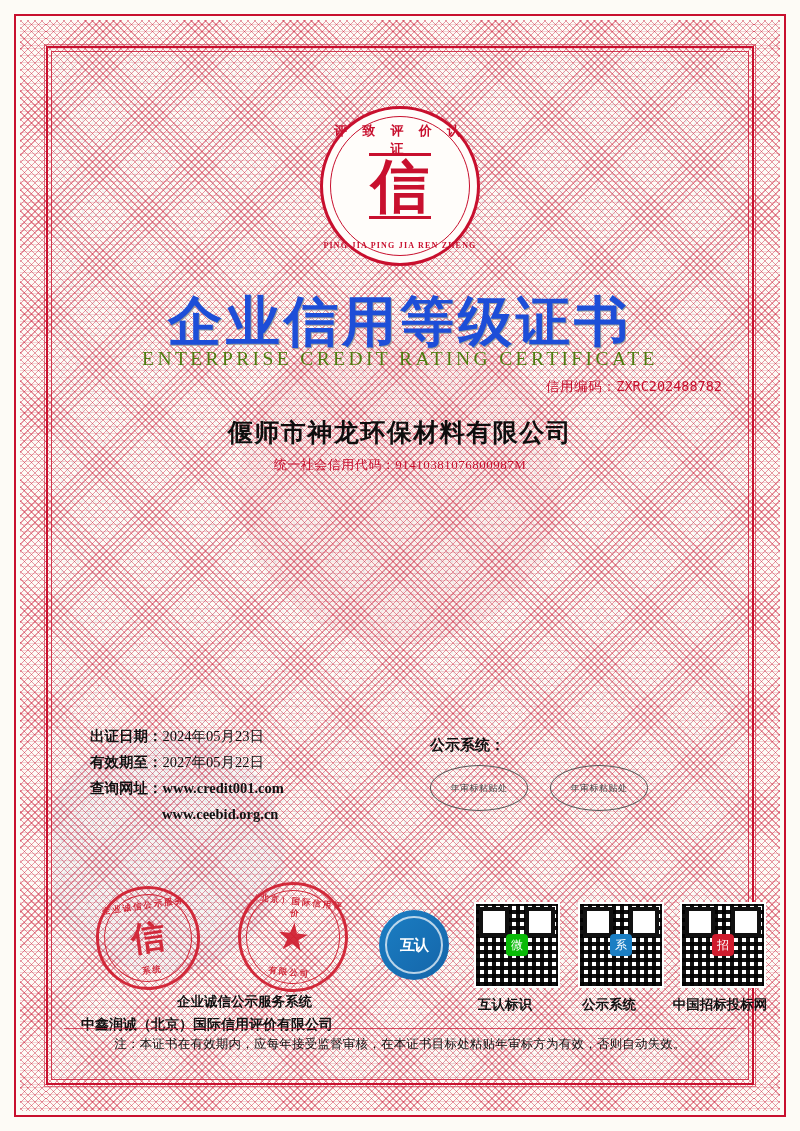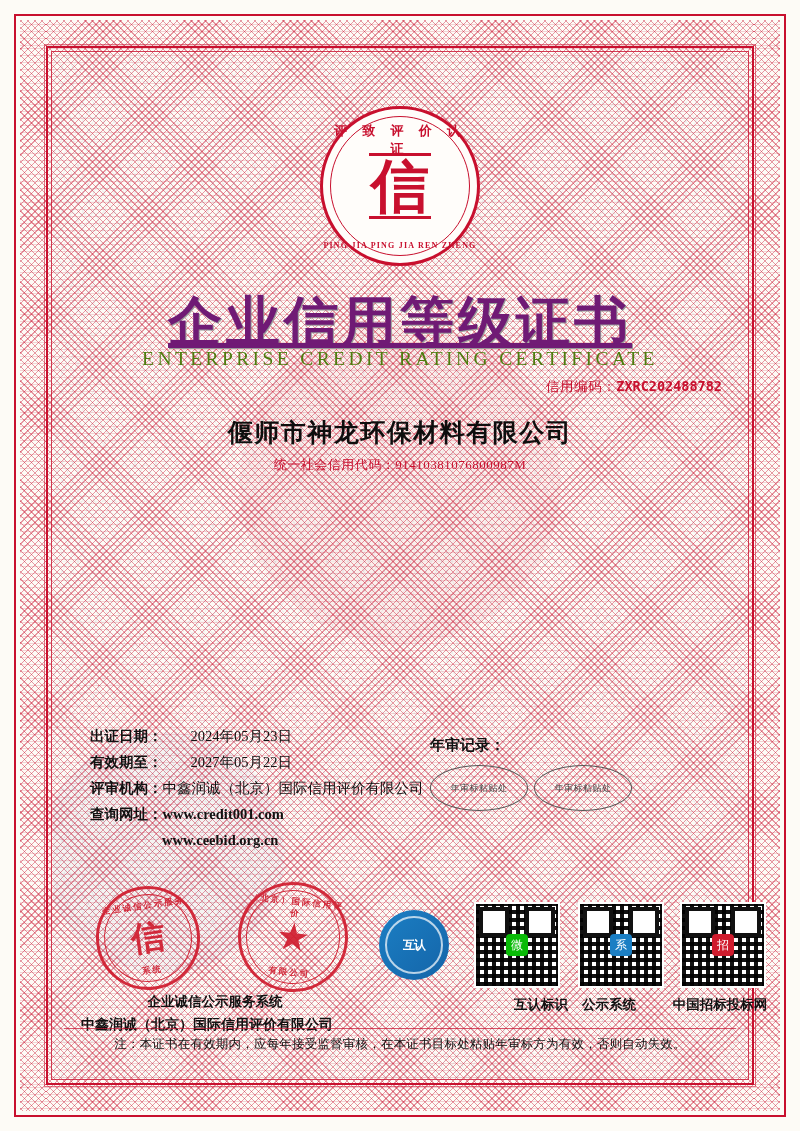--- a/index.html
+++ b/index.html
@@ -150,25 +150,24 @@
   }
 
   
   .title-cn {
     position: absolute;
     top: 228px;
     left: 0; right: 0;
     text-align: center;
     font-size: 54px;
     font-weight: bold;
-    color: #701a75;
+    color: #1d4ed8;
     letter-spacing: 4px;
     font-family: "DejaVu Sans", sans-serif;
     text-shadow: 1px 1px 0 #999;
-    text-decoration: underline;
   }
   .title-en {
     position: absolute;
     top: 290px;
     left: 0; right: 0;
     text-align: center;
     font-size: 19.5px;
     color: #4d7c0f;
     letter-spacing: 3.4px;
     font-family: "Liberation Serif", serif;
@@ -178,21 +177,20 @@
     top: 320px;
     right: 18px;
     font-size: 13.5px;
     color: #c8102e;
     font-family: "Liberation Sans", sans-serif;
     letter-spacing: .6px;
   }
   .cert-no .code {
     font-family: "DejaVu Sans Mono", monospace;
     letter-spacing: 0;
-    font-weight: bold;
   }
 
   .company {
     position: absolute;
     top: 358px;
     left: 0; right: 0;
     text-align: center;
     font-size: 25px;
     font-weight: bold;
     color: #0e0e0e;
@@ -241,21 +239,21 @@
     position: absolute;
     top: 665px;
     left: 30px;
     font-size: 14.5px;
     line-height: 26px;
     color: #111;
     font-family: "DejaVu Sans", sans-serif;
   }
   .details .row { white-space: nowrap; }
   .details .label { font-weight: bold; text-align: right; }
-  .details .val-serif { font-family: "Liberation Serif", serif; margin-left: 28px; }
+  .details .val-serif { font-family: "Liberation Serif", serif; }
   .details .url {
     font-family: "Liberation Serif", serif;
     font-weight: bold;
   }
   .details .url-indent { padding-left: 72px; }
 
   .annual {
     position: absolute;
     top: 678px;
     left: 370px;
@@ -263,21 +261,21 @@
   }
   .annual-title {
     font-size: 15px;
     font-weight: bold;
     color: #111;
     font-family: "DejaVu Sans", sans-serif;
     margin-bottom: 10px;
   }
   .stamp-slots {
     display: flex;
-    gap: 6px;
+    gap: 22px;
   }
   .stamp-slot {
     width: 96px;
     height: 44px;
     border: 1px solid #555;
     border-radius: 50%;
     display: flex;
     align-items: center;
     justify-content: center;
     font-size: 9px;
@@ -338,24 +336,24 @@
     font-size: 8.5px;
     font-weight: bold;
     letter-spacing: 2px;
     font-family: "DejaVu Sans", sans-serif;
   }
   .seal-text-top { top: 11px; }
   .seal-text-bottom { bottom: 10px; }
 
   .seal-caption-1 {
     position: absolute;
-    left: 30px;
+    left: 2px;
     top: 935px;
     width: 250px;
-    text-align: center;
+    text-align: right;
     font-size: 13.5px;
     font-weight: bold;
     color: #111;
     font-family: "DejaVu Sans", sans-serif;
   }
   .seal-caption-2 {
     position: absolute;
     left: 2px;
     top: 958px;
     width: 290px;
@@ -379,21 +377,21 @@
     margin: 0 auto;
     border-radius: 50%;
     background: linear-gradient(135deg, #1b7fc4 0%, #1464a8 100%);
     position: relative;
     display: flex;
     align-items: center;
     justify-content: center;
   }
   .logo-circle .logo-txt {
     color: #fff;
-    font-size: 12px;
+    font-size: 15px;
     font-weight: bold;
     font-family: Liberation Sans, sans-serif;
     letter-spacing: -1px;
   }
   .logo-circle::after {
     content: "";
     position: absolute;
     left: 6px; top: 6px; right: 6px; bottom: 6px;
     border-radius: 50%;
     border: 2px solid rgba(255,255,255,.7);
@@ -444,21 +442,21 @@
   .qr-caption {
     position: absolute;
     top: 938px;
     width: 120px;
     text-align: center;
     font-size: 13.5px;
     font-weight: bold;
     color: #111;
     font-family: "DejaVu Sans", sans-serif;
   }
-  .qc-1 { left: 385px; padding-left: 36px; }
+  .qc-1 { left: 385px; }
   .qc-2 { left: 489px; }
   .qc-3 { left: 575px; width: 170px; }
 
   
   .footer-note {
     position: absolute;
     left: 8px;
     right: 8px;
     top: 978px;
     text-align: center;
@@ -515,32 +513,29 @@
 
 
     <div class="details">
       <div class="row">
         <span class="label">出证日期：</span><span class="val-serif">2024年05月23日</span>
       </div>
       <div class="row">
         <span class="label">有效期至：</span><span class="val-serif">2027年05月22日</span>
       </div>
       <div class="row">
-        <span class="label">评审机构：</span><span>中鑫润诚（北京）国际信用评价有限公司</span>
-      </div>
-      <div class="row">
         <span class="label">查询网址：</span><span class="url">www.credit001.com</span>
       </div>
       <div class="row url-indent">
         <span class="url">www.ceebid.org.cn</span>
       </div>
     </div>
 
     <div class="annual">
-      <div class="annual-title">年审记录：</div>
+      <div class="annual-title">公示系统：</div>
       <div class="stamp-slots">
         <div class="stamp-slot">年审标粘贴处</div>
         <div class="stamp-slot">年审标粘贴处</div>
       </div>
     </div>
 
     <div class="seal seal-1">
       <div class="seal-text-top">企业诚信公示服务</div>
       <div class="seal-inner-char">信</div>
       <div class="seal-text-bottom">系统</div>

